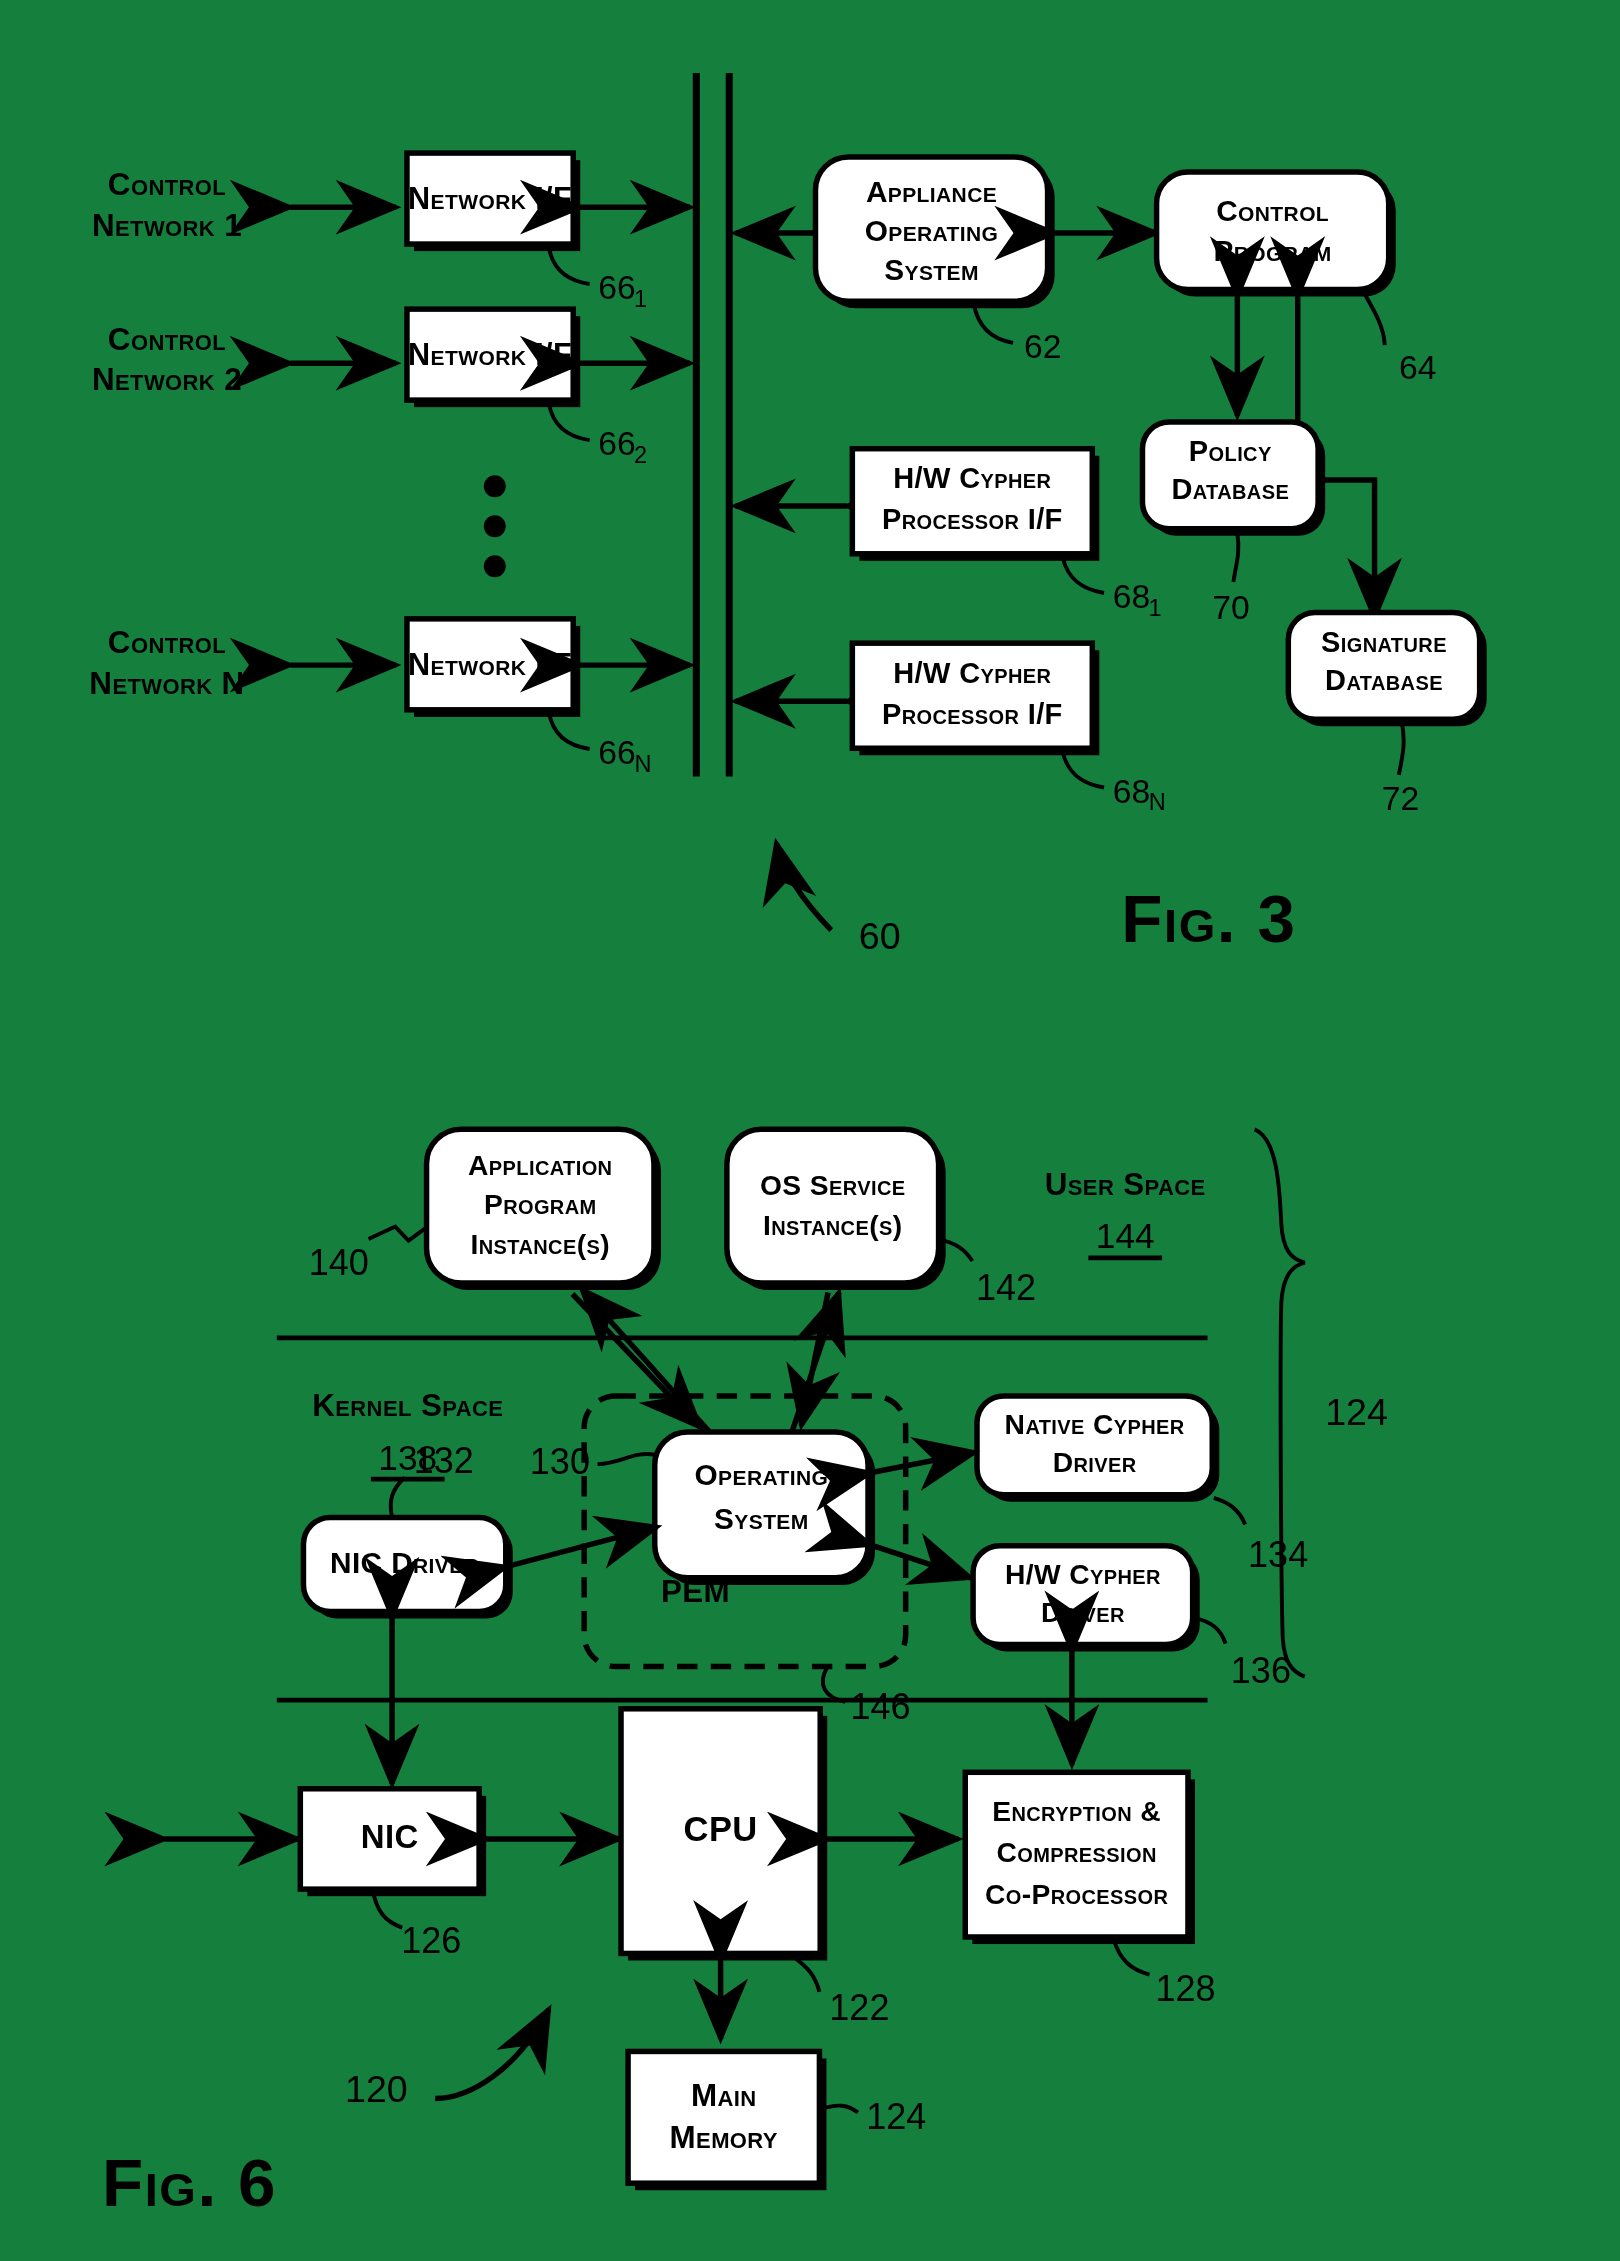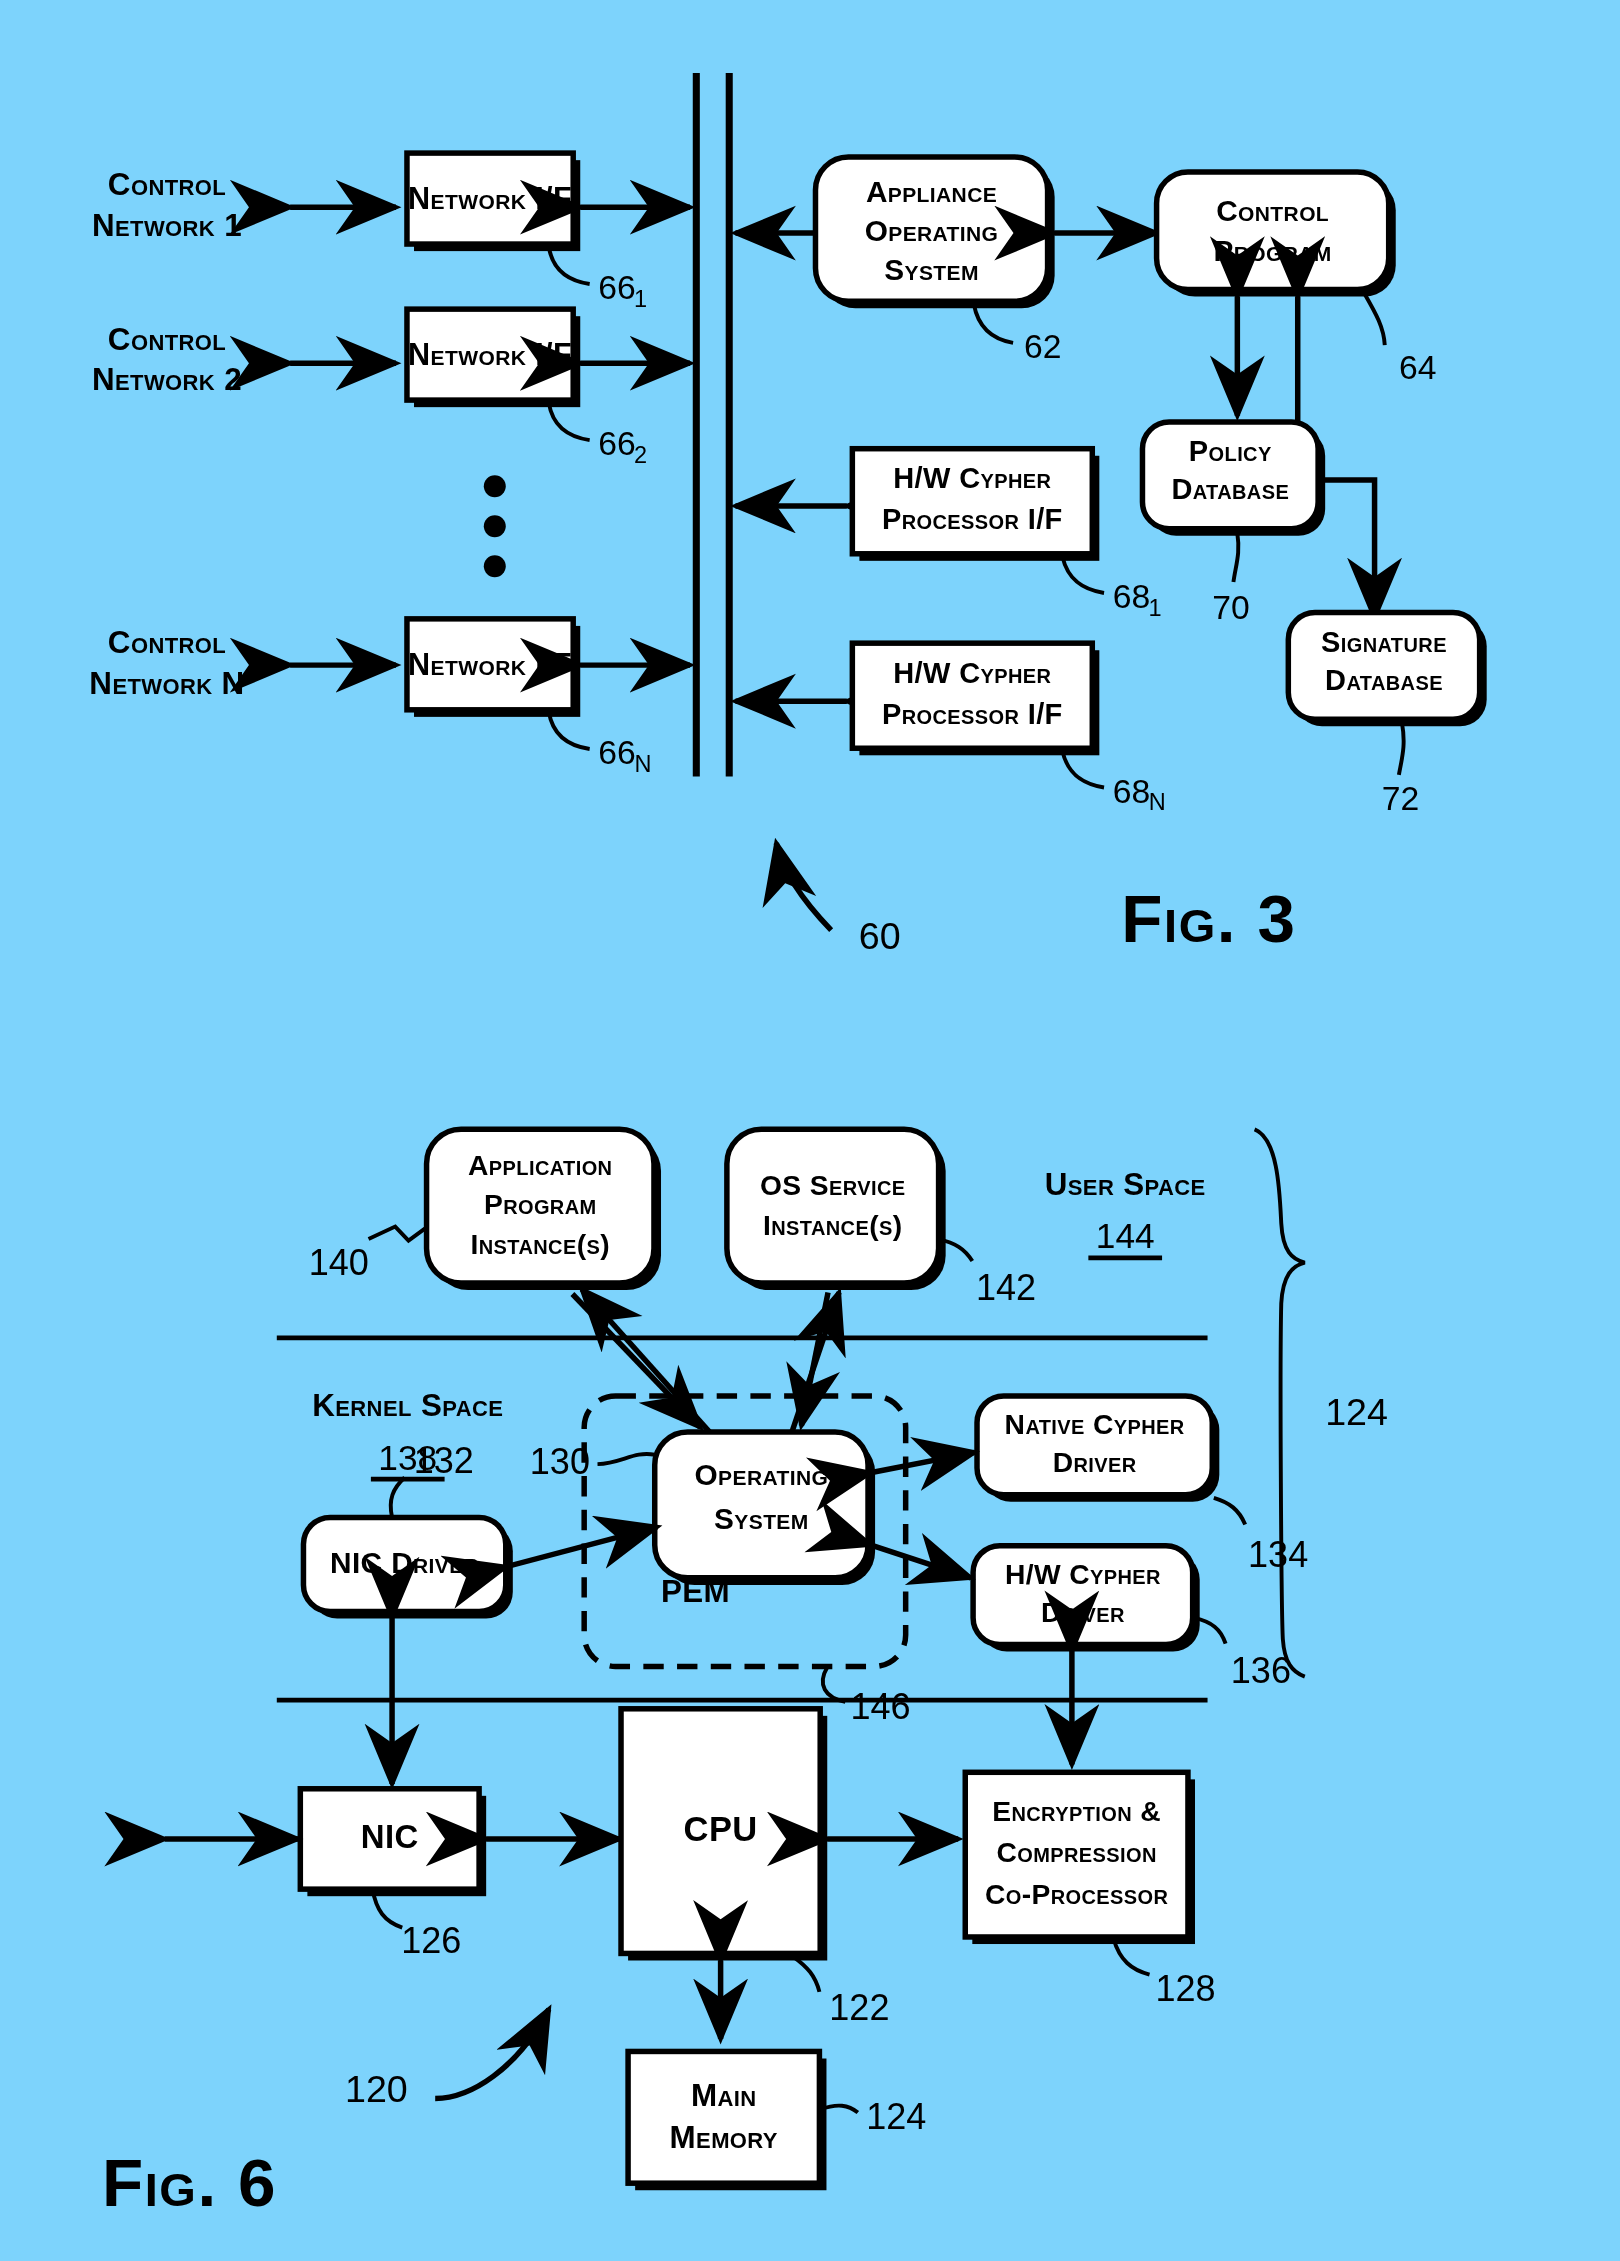--- a/index.html
+++ b/index.html
@@ -4,21 +4,21 @@
 <style>
   html, body {
     margin: 0;
     padding: 0;
     background: #ffffff;
   }
   #page {
     position: relative;
     width: 1620px;
     height: 2261px;
-    background: #7dd3fc;
+    background: #15803d;
     overflow: hidden;
     font-family: "Liberation Sans", sans-serif;
   }
   svg.sheet {
     position: absolute;
     top: 0;
     left: 0;
     width: 1620px;
     height: 2261px;
     display: block;

